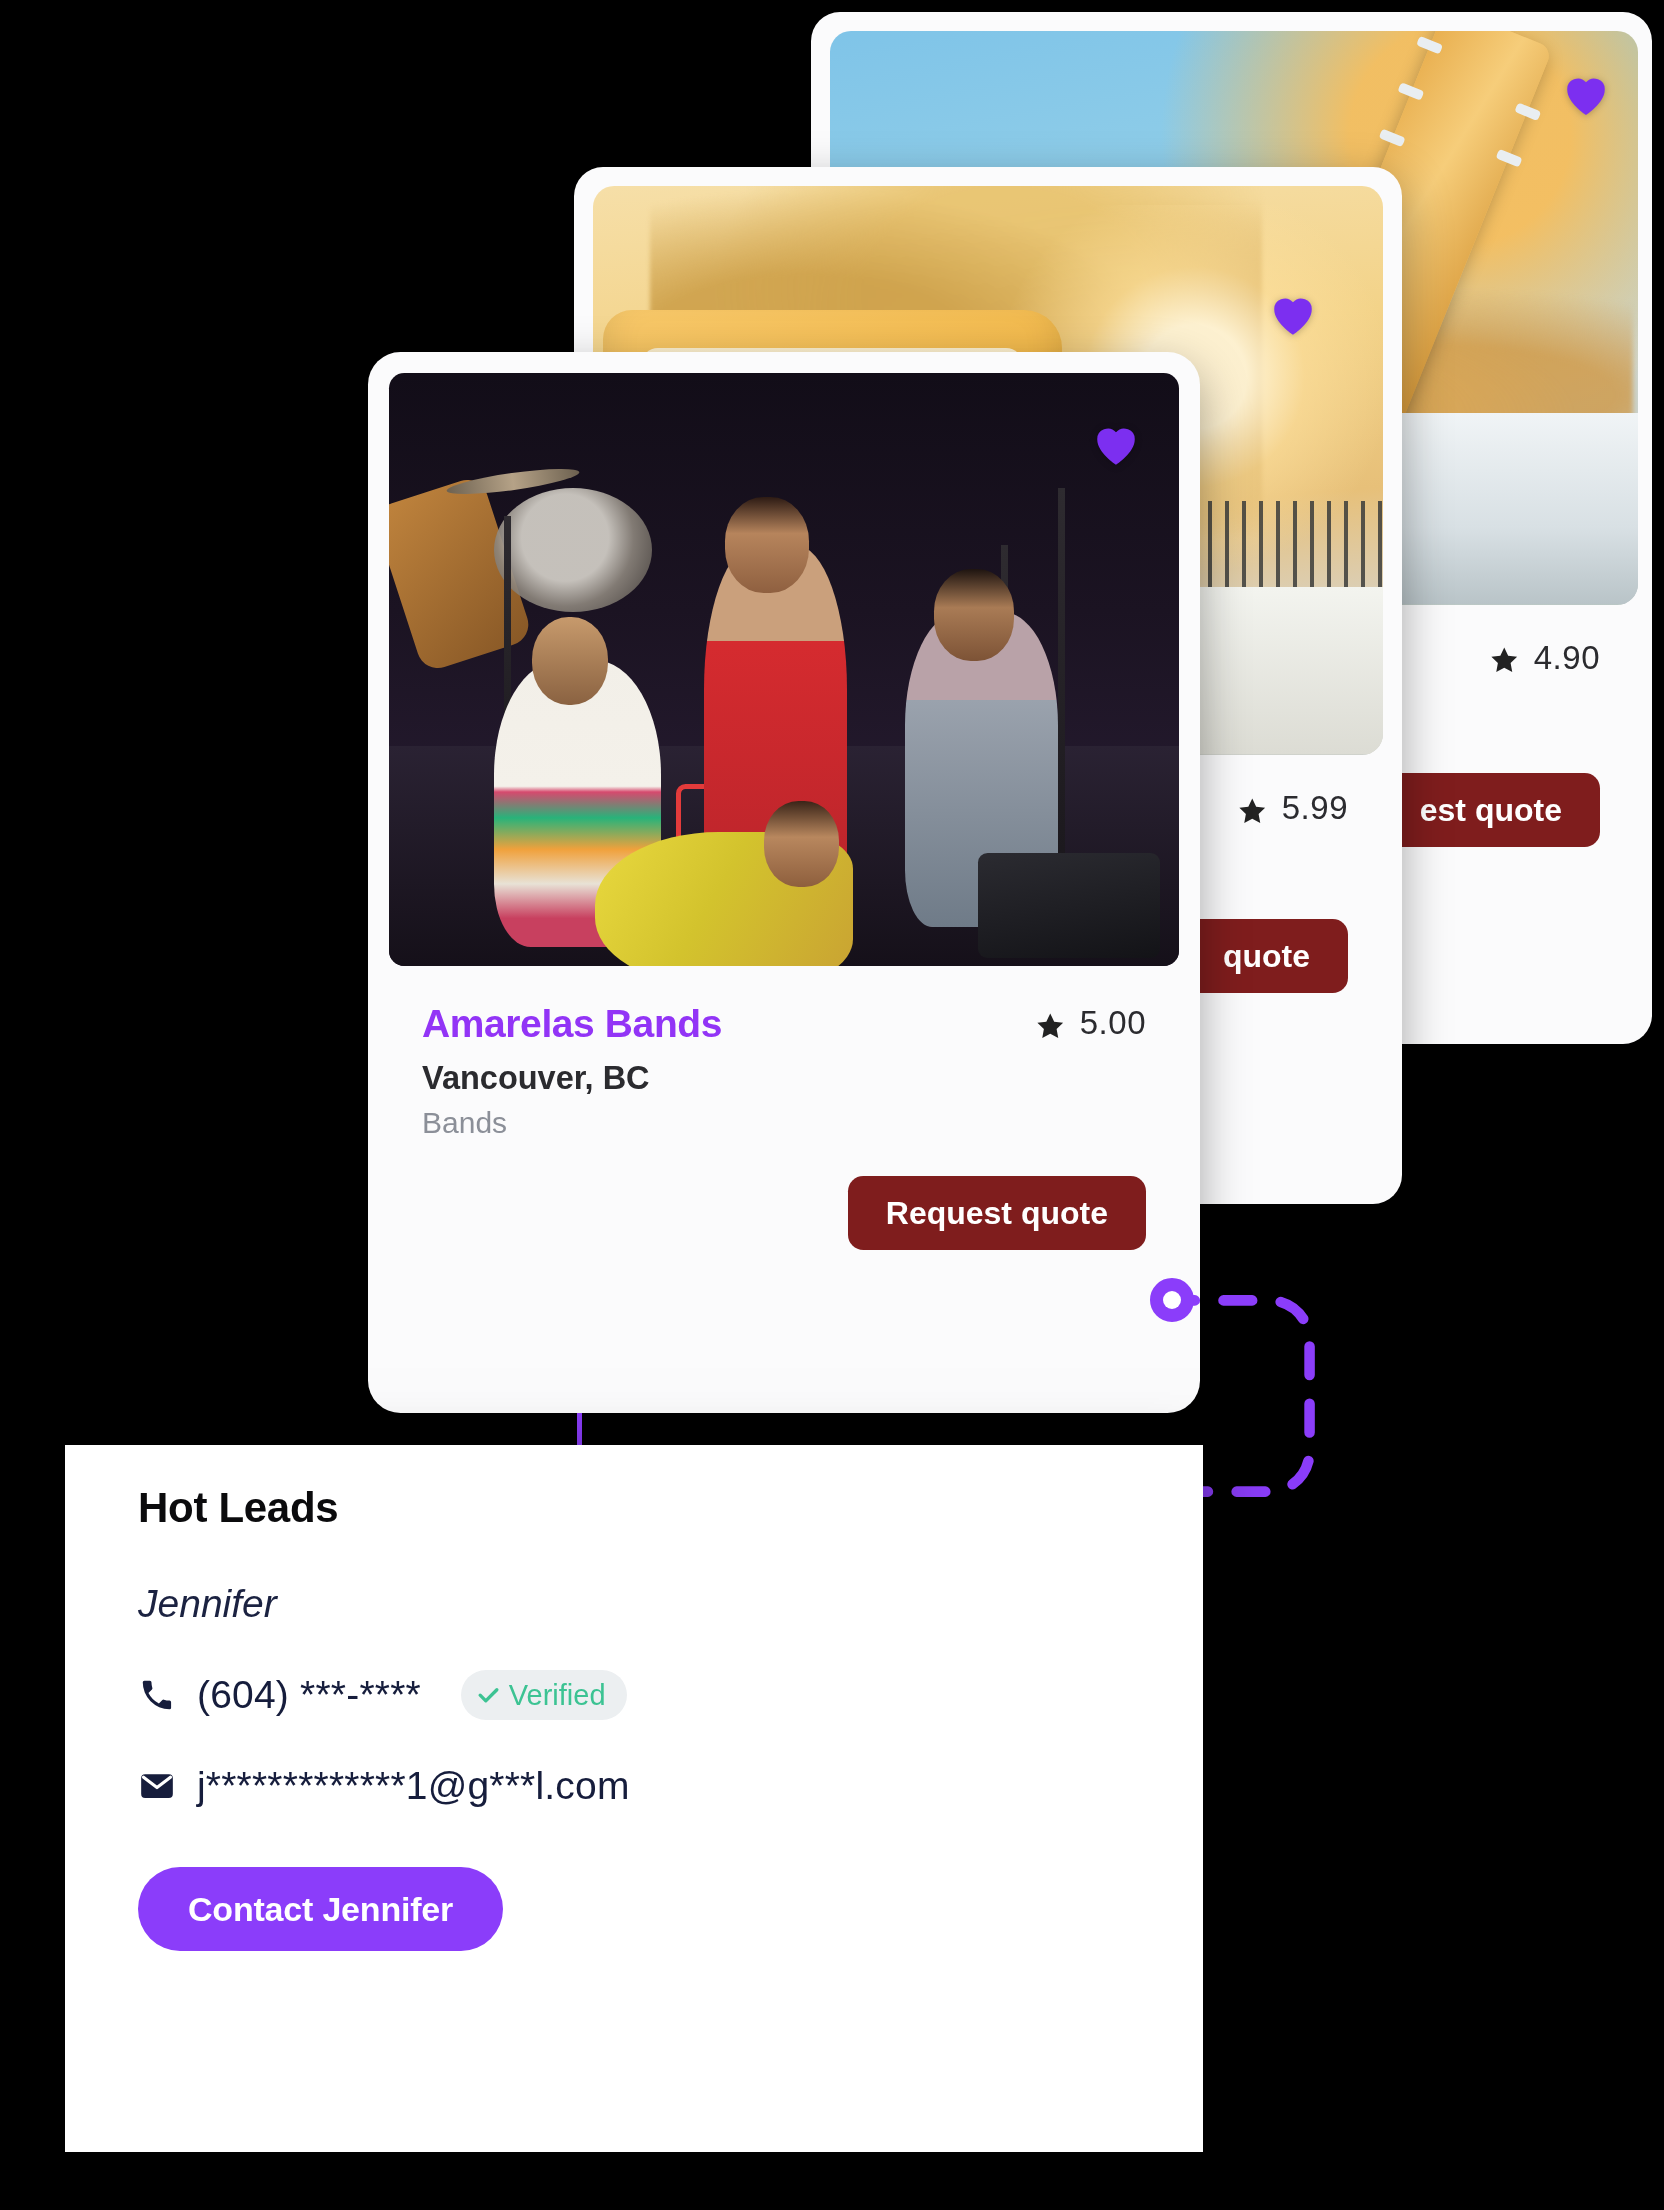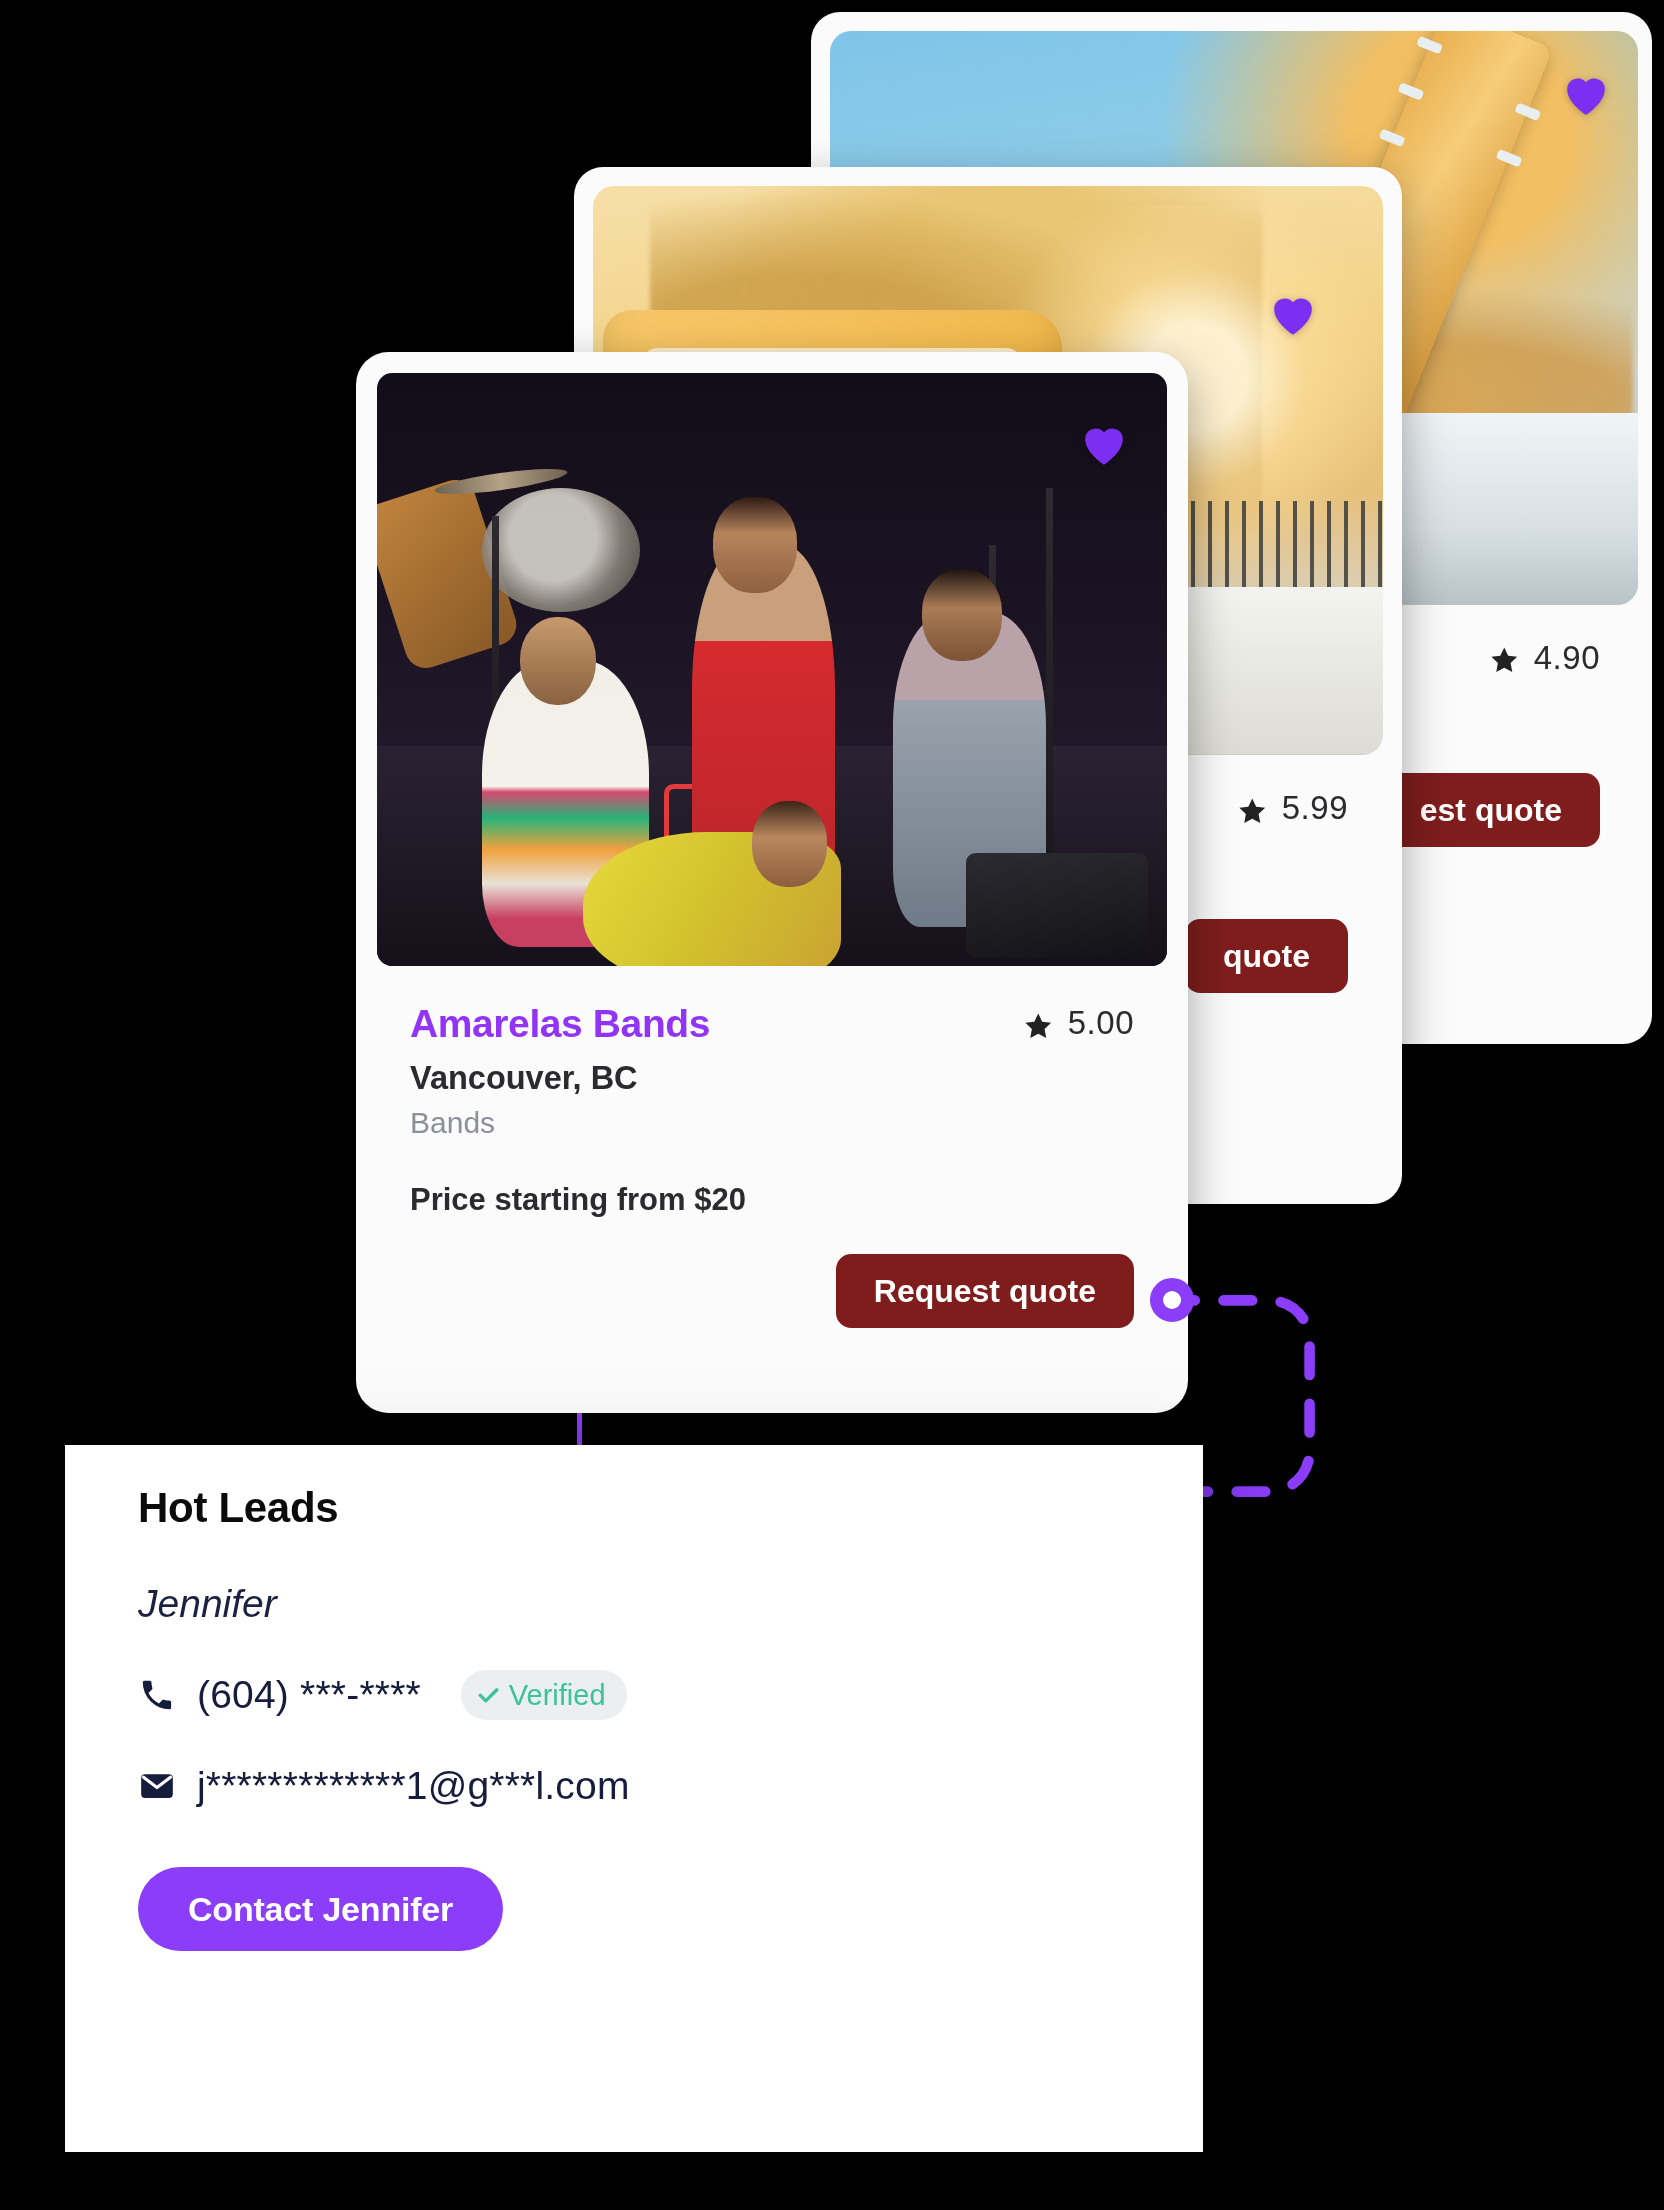--- a/index.html
+++ b/index.html
@@ -102,21 +102,21 @@
     background: repeating-linear-gradient(90deg,#3b3c3a 0 3.8px, rgba(0,0,0,0) 3.8px 17px);
     opacity: .85;
   }
   .ym-snow {
     position:absolute; left: 382px; top: 401px; width: 411px; height: 167px;
     background: linear-gradient(180deg,#f3f4ef,#dcdcd4);
   }
   #card-mid .card-body { position: absolute; left: 0; top: 588px; width: 100%; padding: 34px 54px; }
 
   
-  #card-front { left: 356px; top: 352px; width: 832px; height: 1061px; border-radius: 32.5px; padding-left: 44px; }
+  #card-front { left: 368px; top: 352px; width: 832px; height: 1061px; border-radius: 32.5px; padding-left: 44px; }
   #card-front .card-media {
     position: absolute; left: 21px; top: 21px;
     width: 790px; height: 593px; border-radius: 15.3px;
     background: linear-gradient(180deg,#120d18 0%, #1b1322 40%, #241a2e 72%, #2a1f33 100%);
   }
   .st-el { position: absolute; }
   .st-floor {
     left: 0; bottom: 0; width: 790px; height: 220px;
     background: linear-gradient(180deg,#2a2233,#151019);
   }
@@ -324,21 +324,20 @@
         </div>
         <div class="rating">
           <span>
             <svg viewBox="0 0 24 24">
                 <path d="M12 2.5l2.9 6.1 6.6.9-4.8 4.6 1.2 6.6L12 17.6 6.1 20.7l1.2-6.6-4.8-4.6 6.6-.9z" fill="#222"></path>
               </svg>
           </span>
           <span class="rating-val">5.00</span>
         </div>
       </div>
-      <div class="biz-price">Price starting from $20</div>
       <div class="btn-row">
         <button class="btn-quote">Request quote</button>
       </div>
     </div>
   </div>
 
   <div id="stem"></div>
   <div id="connector">
     <svg viewBox="0 0 260 320" fill="none">
       <path d="M70 60 H178 A42 42 0 0 1 220 102 V218 A42 42 0 0 1 178 260 H70" stroke="#8b3dfa" stroke-width="11" stroke-linecap="round" stroke-dasharray="30 30"></path>

